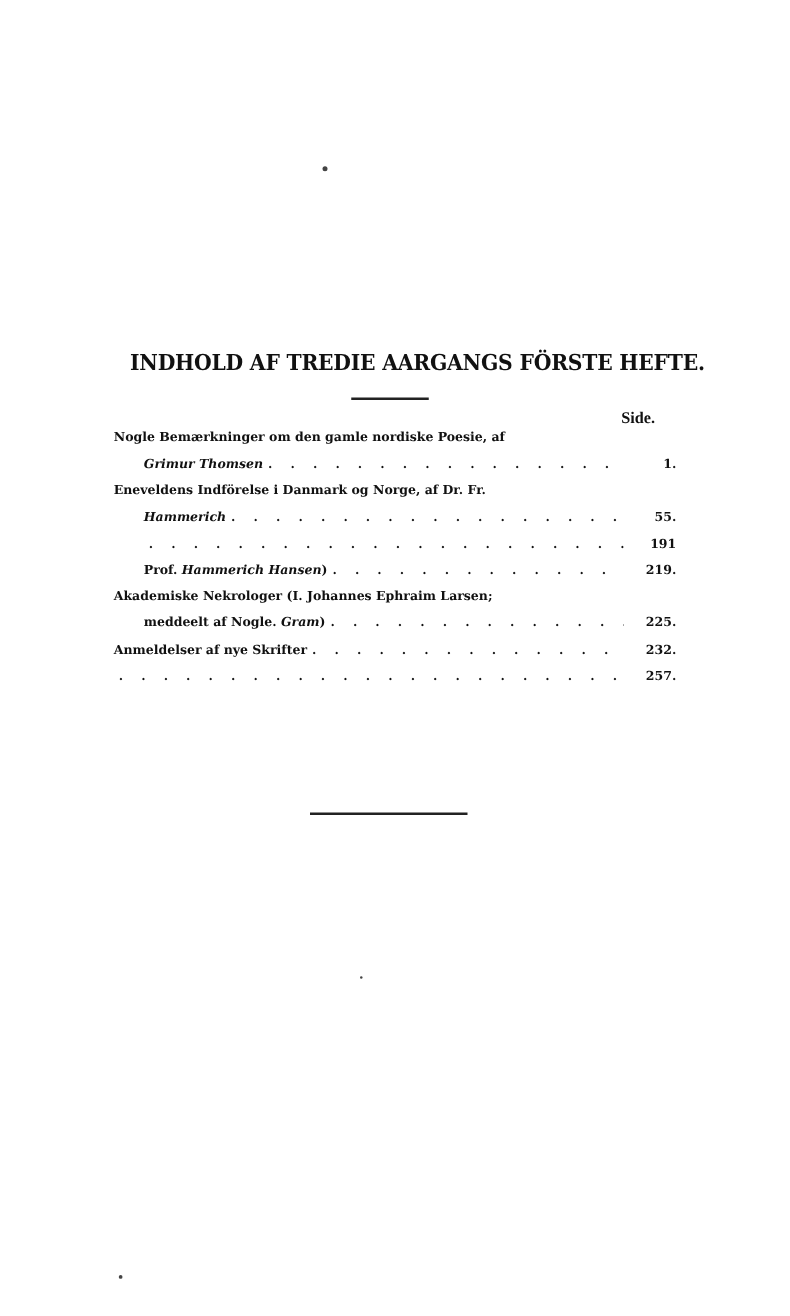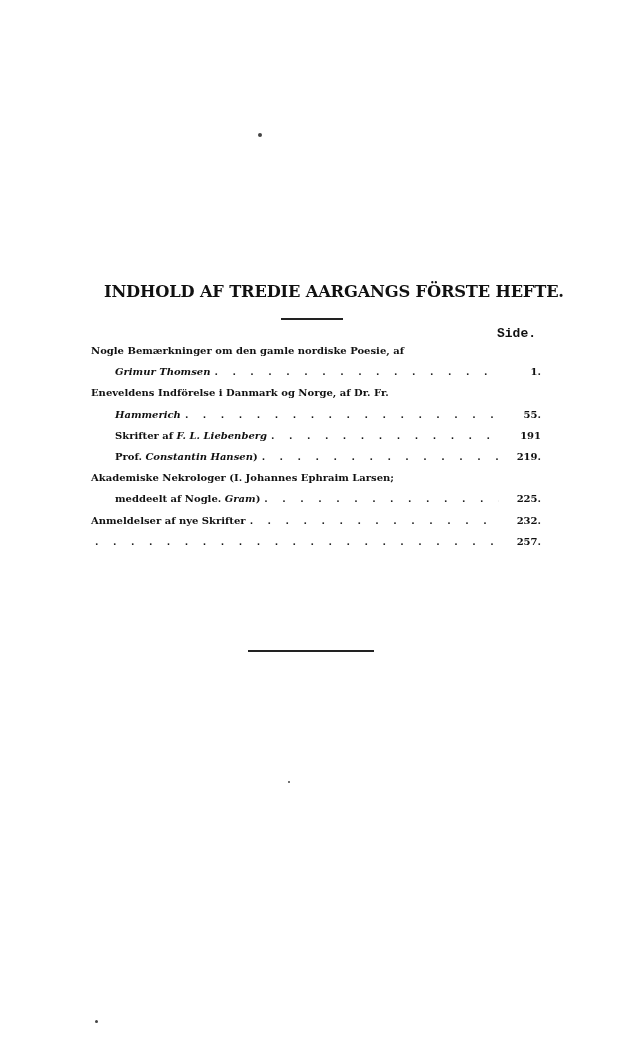--- a/index.html
+++ b/index.html
@@ -10,21 +10,21 @@
     .speck { position: absolute; background: #444; border-radius: 50%; }
     .title {
       position: absolute; left: 104px; top: 281px; width: 440px;
       font-family: "DejaVu Serif", serif; font-weight: bold; font-size: 17.5px; letter-spacing: -0.2px;
       white-space: nowrap; transform: scaleX(0.93); transform-origin: left;
     }
     .rule-short { position: absolute; left: 281px; top: 318px; width: 62px; height: 2px; background: #222; }
     .rule-long { position: absolute; left: 248px; top: 650px; width: 126px; height: 2px; background: #222; }
     .side-label {
       position: absolute; left: 497px; top: 326px; font-weight: bold; font-size: 13px;
-      font-family: Liberation Mono, monospace;
+      font-family: Liberation Serif, serif;
     }
     .toc { position: absolute; left: 91px; top: 340px; width: 450px; font-size: 10px; font-weight: bold; }
     .line { height: 21.2px; line-height: 21.2px; white-space: nowrap; position: relative; display: flex; }
     .line.indent { padding-left: 24px; }
     .line .txt { flex: 0 0 auto; }
     .line .txt i { font-style: italic; }
     .dots { flex: 1 1 auto; overflow: hidden; letter-spacing: 5.5px; padding-left: 4px; }
     .page { flex: 0 0 auto; width: 42px; text-align: right; }
   </style>
 </head>
@@ -52,27 +52,26 @@
   <div class="line">
       <span class="txt">Eneveldens Indförelse i Danmark og Norge, af Dr. Fr.</span>
     </div>
   <div class="line indent">
     <span class="txt"><span></span><i>Hammerich</i><span></span></span>
     <span class="dots">. . . . . . . . . . . . . . . . . . . . . . . . . . . . . . .</span>
     <span class="page">55.</span>
   </div>
 
   <div class="line indent">
-    <span class="txt"><span>Skrifter af </span><i>F. L. Liebenberg</i><span></span></span>
     <span class="dots">. . . . . . . . . . . . . . . . . . . . . . . . . . . . . . .</span>
     <span class="page">191</span>
   </div>
 
   <div class="line indent">
-    <span class="txt"><span>Prof. </span><i>Constantin Hansen</i><span>)</span></span>
+    <span class="txt"><span>Prof. </span><i>Hammerich Hansen</i><span>)</span></span>
     <span class="dots">. . . . . . . . . . . . . . . . . . . . . . . . . . . . . . .</span>
     <span class="page">219.</span>
   </div>
 
   <div class="line">
       <span class="txt">Akademiske Nekrologer (I. Johannes Ephraim Larsen;</span>
     </div>
   <div class="line indent">
     <span class="txt"><span>meddeelt af Nogle. </span><i>Gram</i><span>)</span></span>
     <span class="dots">. . . . . . . . . . . . . . . . . . . . . . . . . . . . . . .</span>

